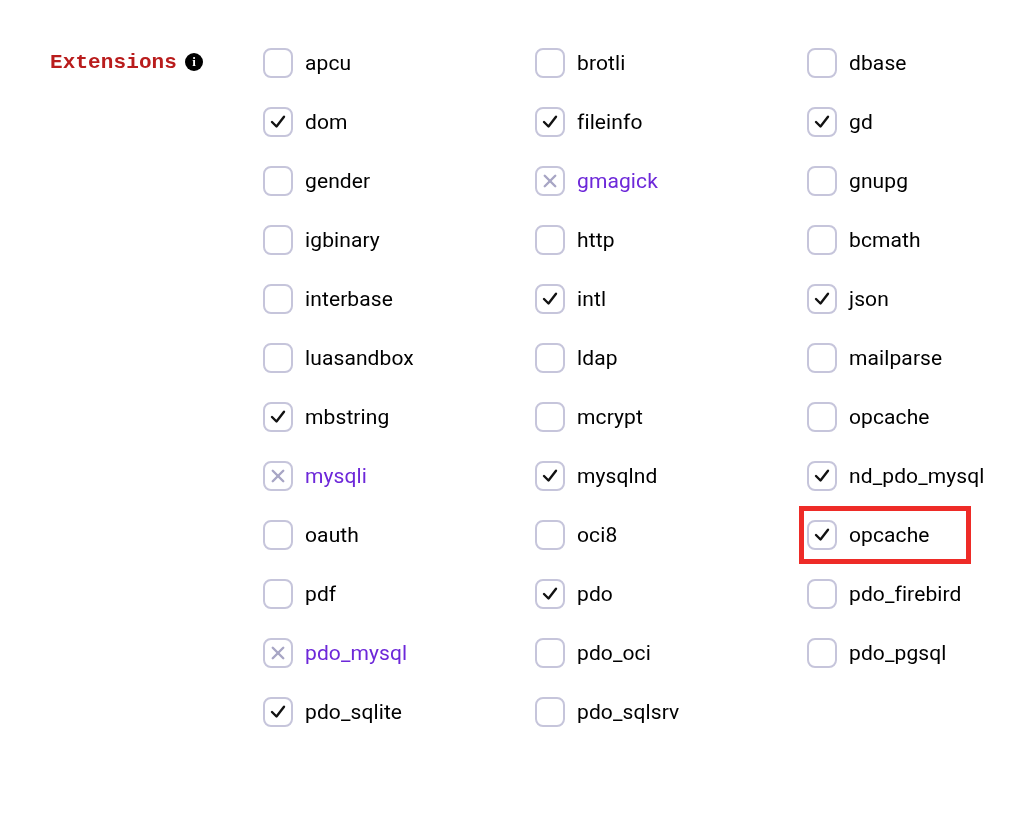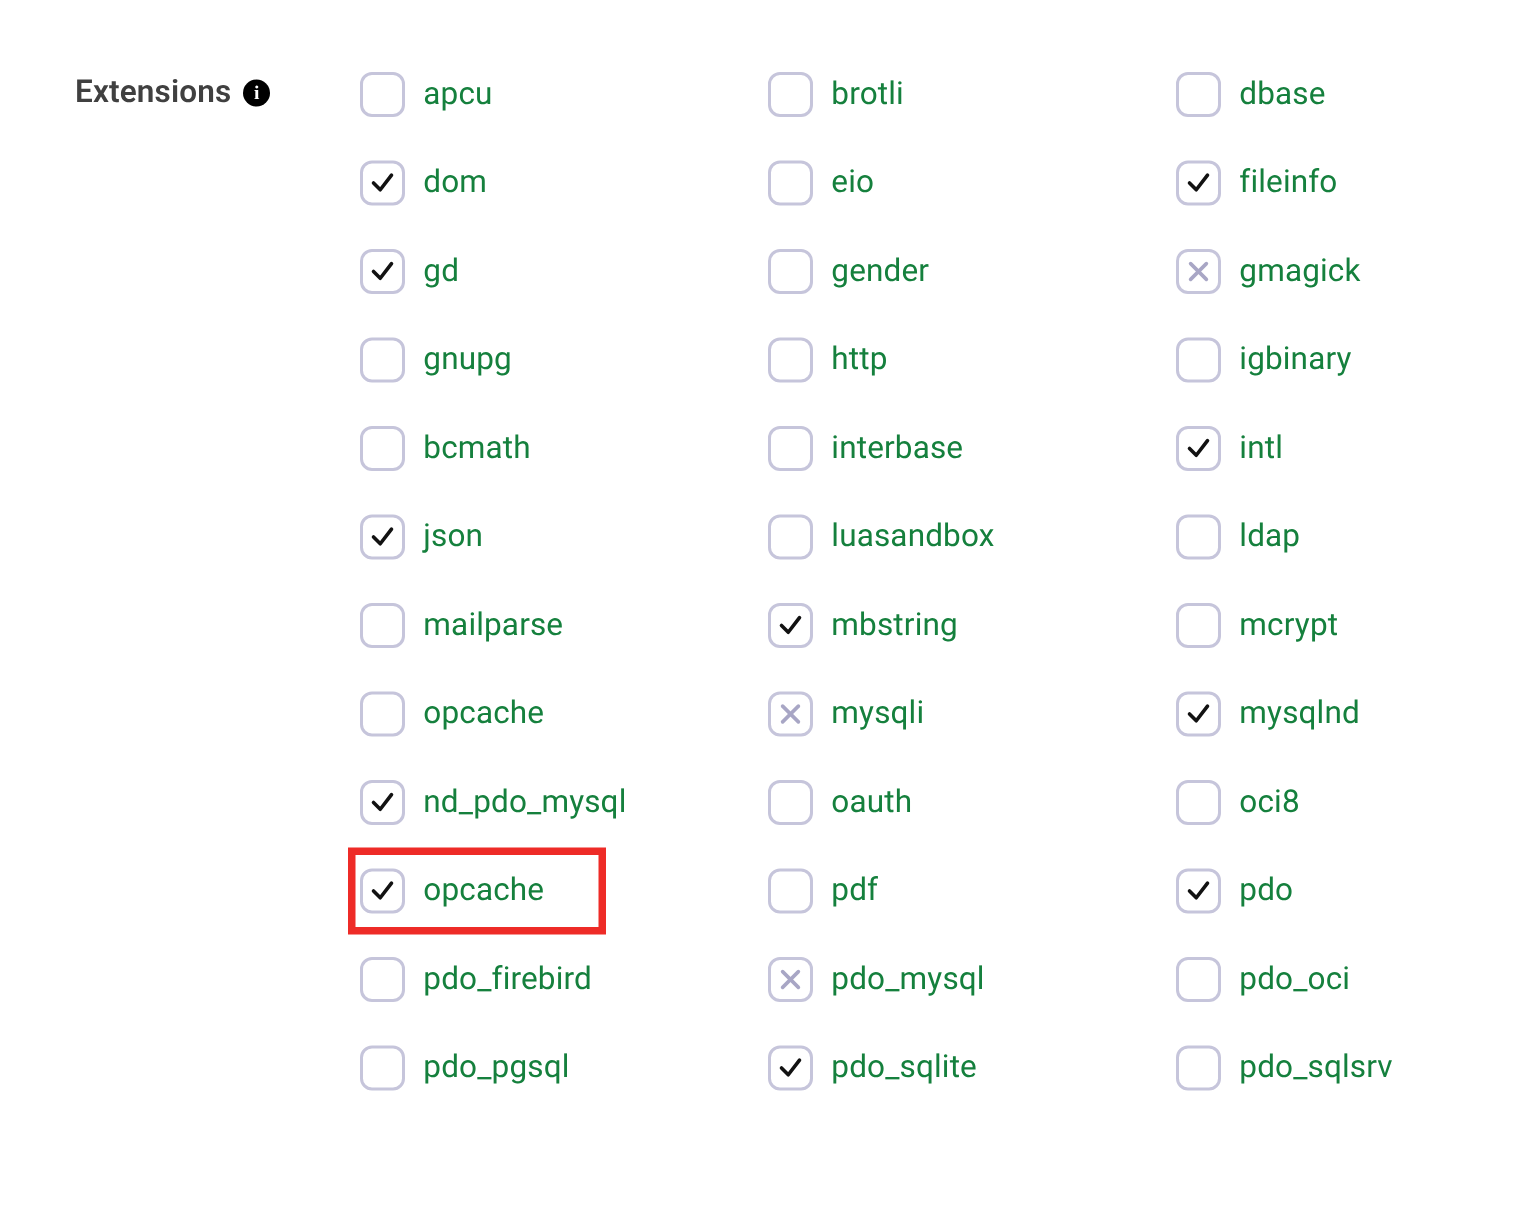--- a/index.html
+++ b/index.html
@@ -20,21 +20,22 @@
     display: flex;
     align-items: center;
     padding-top: 18px;
     height: 30px;
     flex-shrink: 0;
     gap: 8px;
   }
   .label-text {
     font-weight: 600;
     font-size: 21px;
-    color: #404040;
+    color: #b91c1c;
+    font-family: Liberation Mono, monospace;
   }
   .info-icon {
     width: 18px;
     height: 18px;
     border-radius: 50%;
     background: #000000;
     color: #ffffff;
     font-size: 13px;
     font-weight: 800;
     font-style: normal;
@@ -94,24 +95,24 @@
     stroke-linejoin: round;
   }
   svg.mark.x path {
     stroke: #a8a6c5;
     stroke-width: 3.2;
     fill: none;
     stroke-linecap: round;
   }
   .ext-label {
     font-size: 21px;
-    color: #15803d;
+    color: #000000;
   }
   .cell.disabled-text .ext-label {
-    color: #15803d;
+    color: #6d28d9;
   }
 </style>
 </head>
 <body>
 
 <div class="container">
   <div class="label-col">
     <span class="label-text">Extensions</span>
     <span class="info-icon">i</span>
   </div>
@@ -130,24 +131,20 @@
       </div>
       <div class="cell">
         <div class="chk">
           <svg class="mark check" viewBox="0 0 24 24">
             <path d="M4 12 L10 18 L20 5"></path>
           </svg>
         </div>
         <span class="ext-label">dom</span>
       </div>
       <div class="cell">
-        <div class="chk"></div>
-        <span class="ext-label">eio</span>
-      </div>
-      <div class="cell">
         <div class="chk">
           <svg class="mark check" viewBox="0 0 24 24">
             <path d="M4 12 L10 18 L20 5"></path>
           </svg>
         </div>
         <span class="ext-label">fileinfo</span>
       </div>
       <div class="cell">
         <div class="chk">
           <svg class="mark check" viewBox="0 0 24 24">
@@ -168,25 +165,25 @@
           </svg>
         </div>
         <span class="ext-label">gmagick</span>
       </div>
       <div class="cell">
         <div class="chk"></div>
         <span class="ext-label">gnupg</span>
       </div>
       <div class="cell">
         <div class="chk"></div>
+        <span class="ext-label">igbinary</span>
+      </div>
+      <div class="cell">
+        <div class="chk"></div>
         <span class="ext-label">http</span>
-      </div>
-      <div class="cell">
-        <div class="chk"></div>
-        <span class="ext-label">igbinary</span>
       </div>
       <div class="cell">
         <div class="chk"></div>
         <span class="ext-label">bcmath</span>
       </div>
       <div class="cell">
         <div class="chk"></div>
         <span class="ext-label">interbase</span>
       </div>
       <div class="cell">

